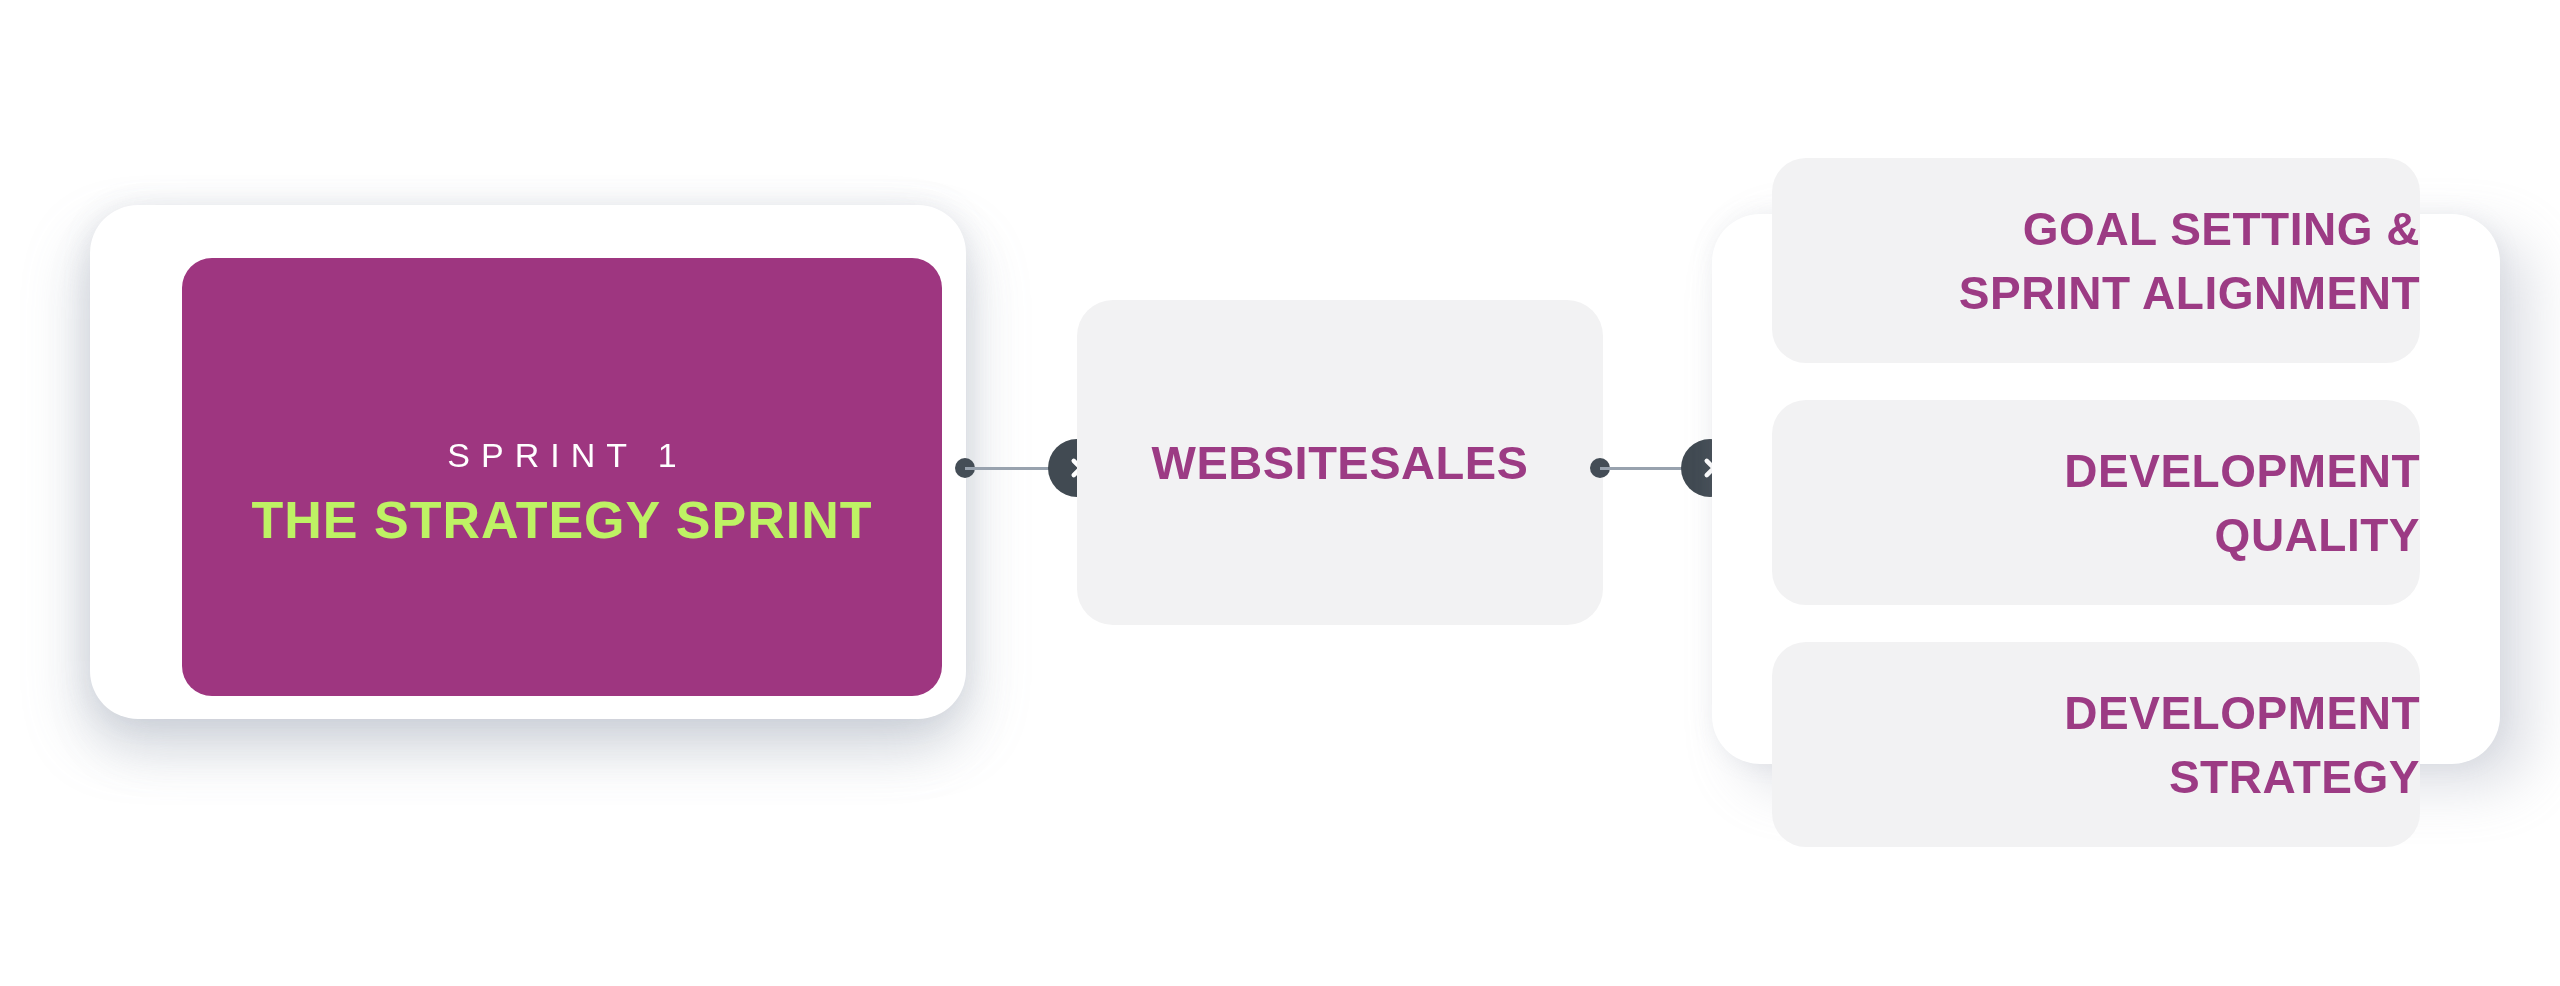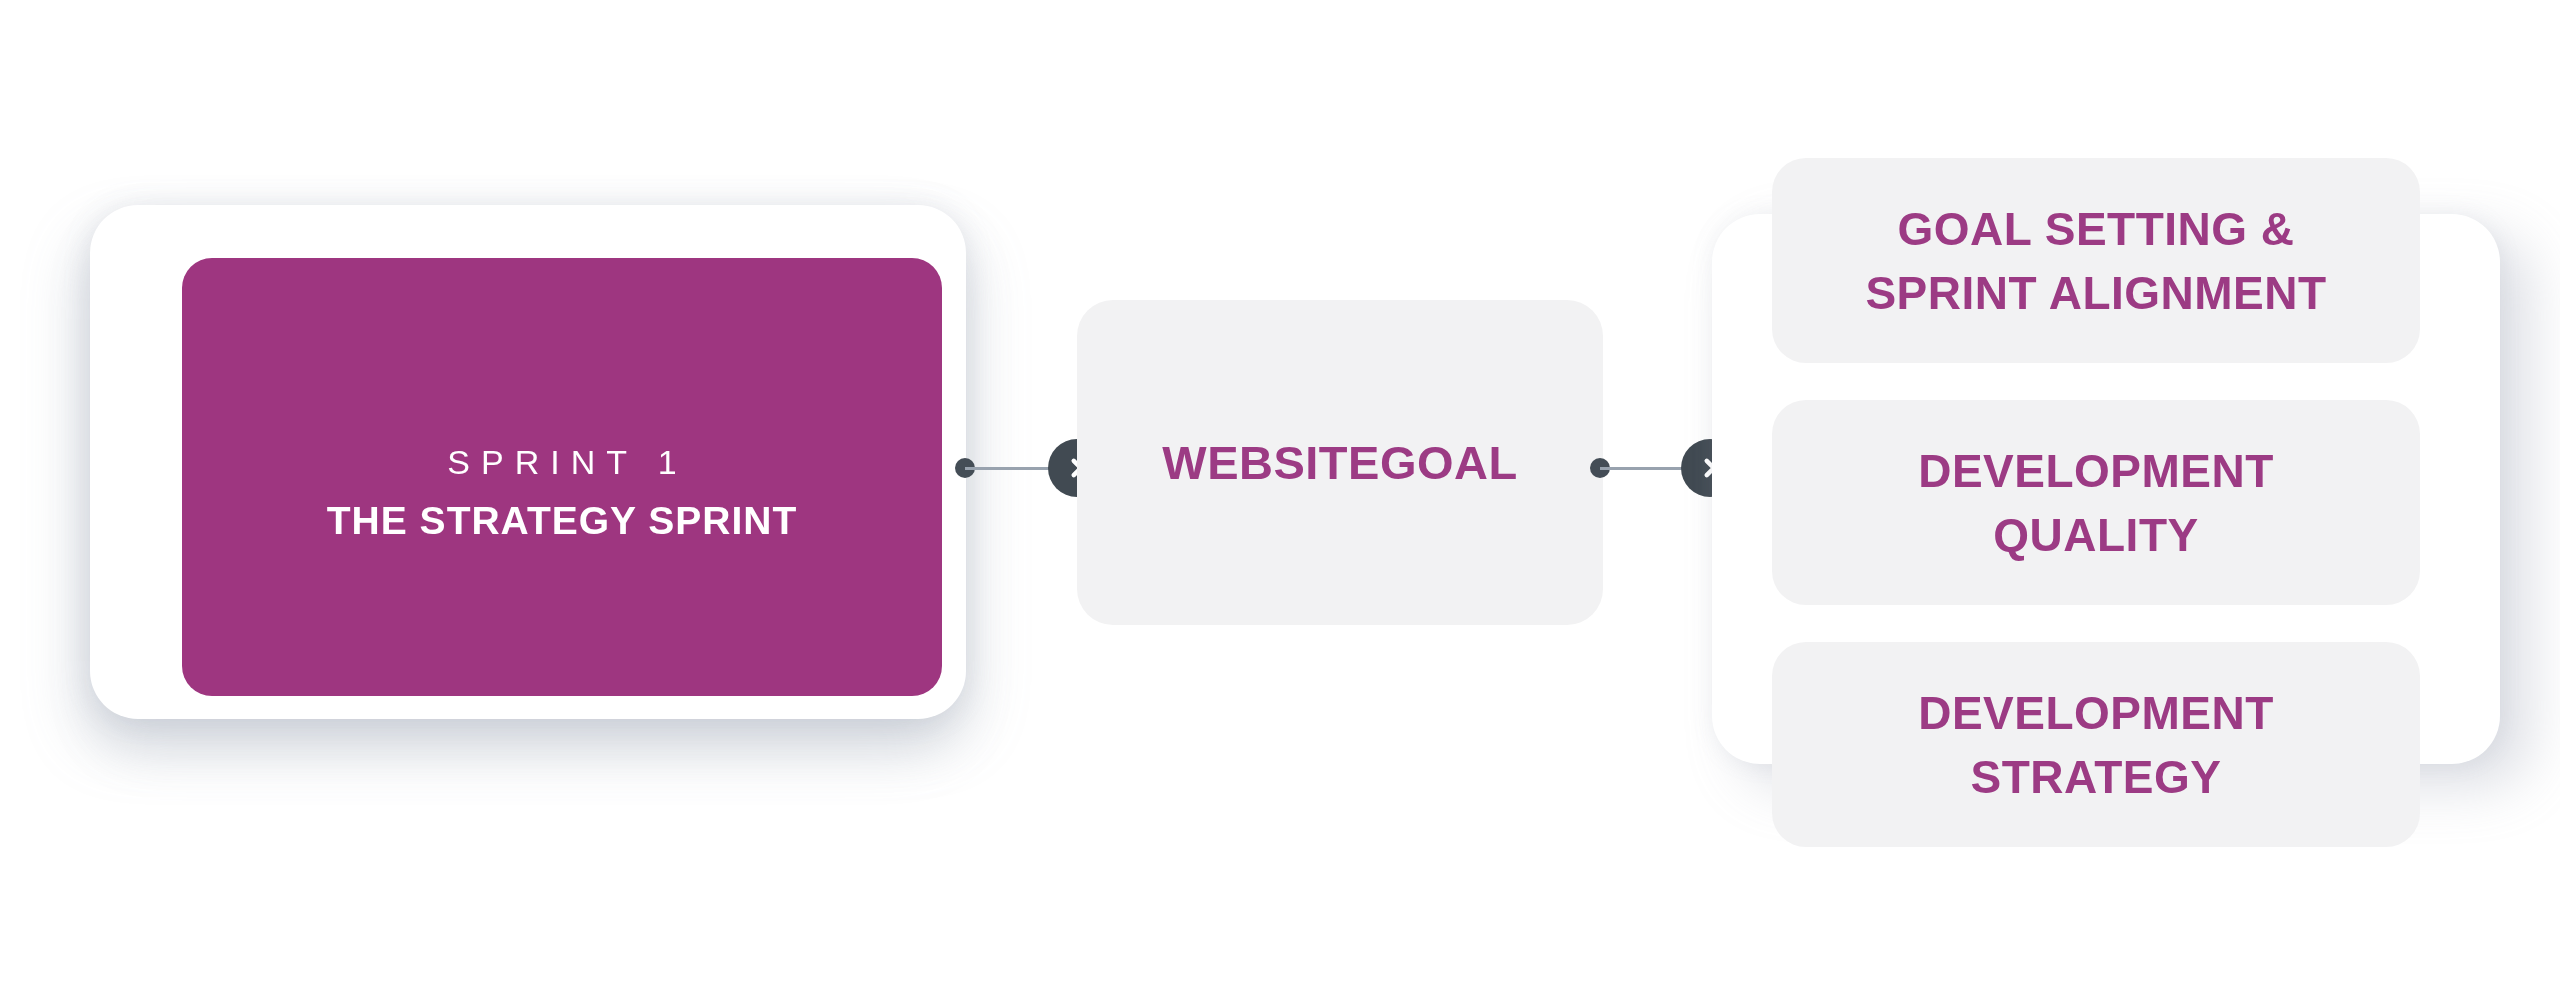--- a/index.html
+++ b/index.html
@@ -43,22 +43,22 @@
   }
   .sprint-eyebrow {
     color: #ffffff;
     font-size: 34px;
     font-weight: 500;
     letter-spacing: 11px;
     text-indent: 11px;
     line-height: 1;
   }
   .sprint-title {
-    color: #ffffff;
-    font-size: 39px;
+    color: #bef264;
+    font-size: 52px;
     font-weight: 700;
     letter-spacing: 1px;
     line-height: 1;
     margin-top: 22px;
     white-space: nowrap;
   }
 
   
   .connector { position: absolute; }
   .connector-dot {
@@ -125,21 +125,21 @@
                 30px 22px 55px rgba(141,150,168,0.30);
   }
   .outcome-card {
     position: absolute;
     left: 1772px;
     width: 648px; height: 205px;
     background: #F2F2F3;
     border-radius: 34px;
     display: flex;
     flex-direction: column;
-    align-items: center;
+    align-items: flex-end;
     justify-content: center;
   }
   .outcome-card .card-line {
     font-size: 46px;
     line-height: 64px;
   }
   .outcome-card-1 { top: 158px; }
   .outcome-card-2 { top: 400px; }
   .outcome-card-3 { top: 642px; }
 
@@ -164,21 +164,21 @@
       <span>
         <svg class="chevron-svg" width="26" height="26" viewBox="0 0 24 24">
           <path d="M9 5.5 L15.5 12 L9 18.5" fill="none" stroke="#ffffff" stroke-width="4.2" stroke-linecap="round" stroke-linejoin="round"></path>
         </svg>
       </span>
     </div>
   </div>
 
   <div class="audit-card">
     <span class="card-line">WEBSITE</span>
-    <span class="card-line">GOAL</span>
+    <span class="card-line">SALES</span>
   </div>
 
   <div class="connector connector-2">
     <div class="connector-dot"></div>
     <div class="connector-line"></div>
     <div class="connector-circle">
       <span>
         <svg class="chevron-svg" width="26" height="26" viewBox="0 0 24 24">
           <path d="M9 5.5 L15.5 12 L9 18.5" fill="none" stroke="#ffffff" stroke-width="4.2" stroke-linecap="round" stroke-linejoin="round"></path>
         </svg>

